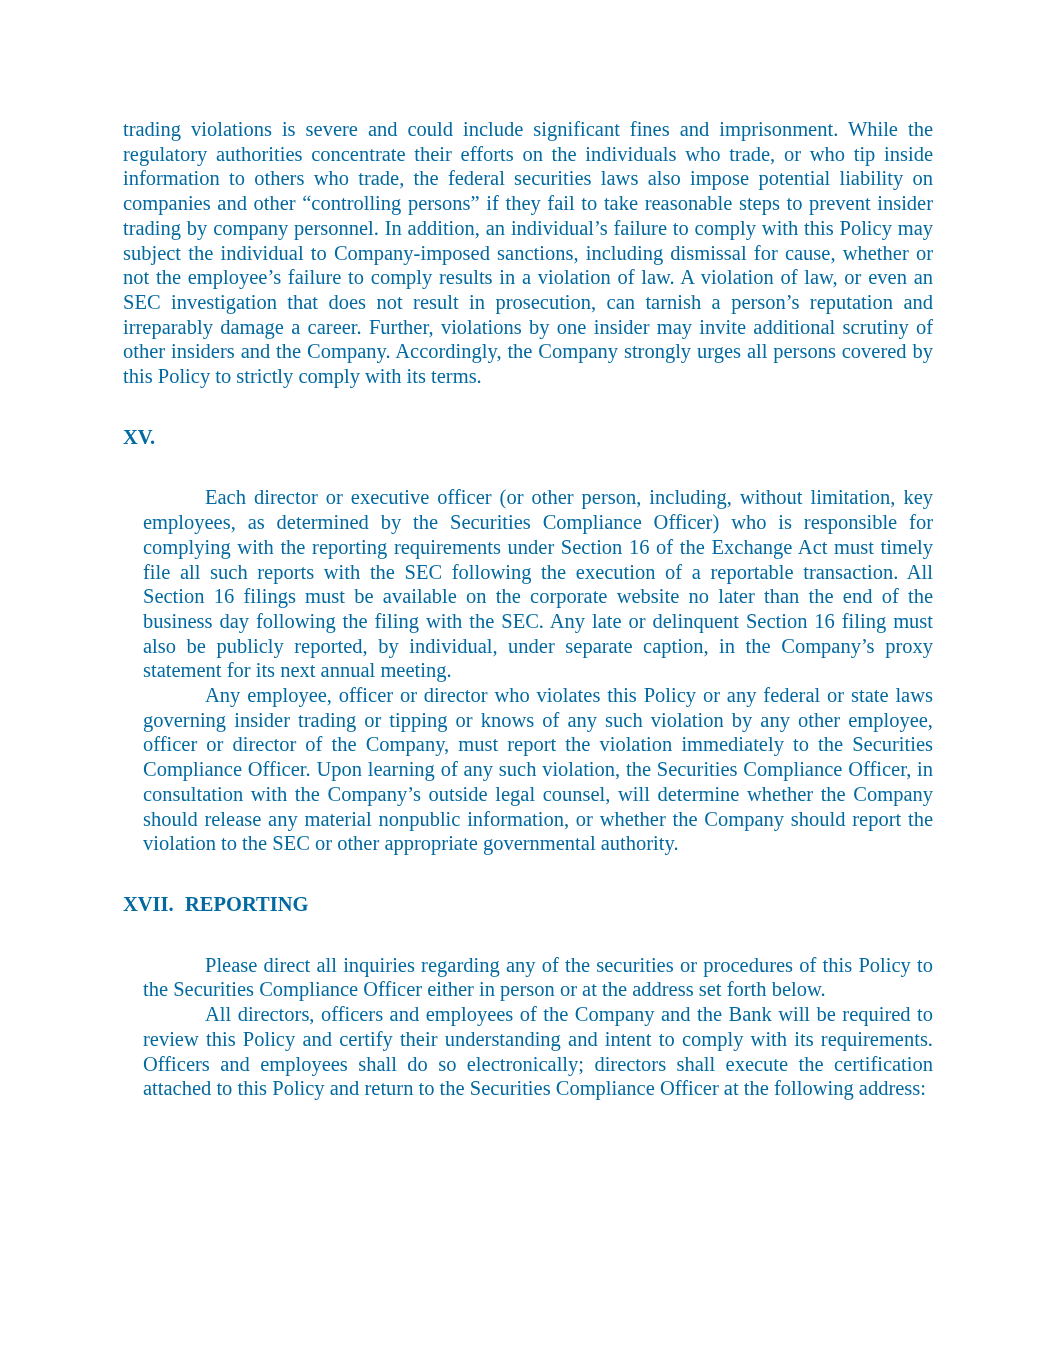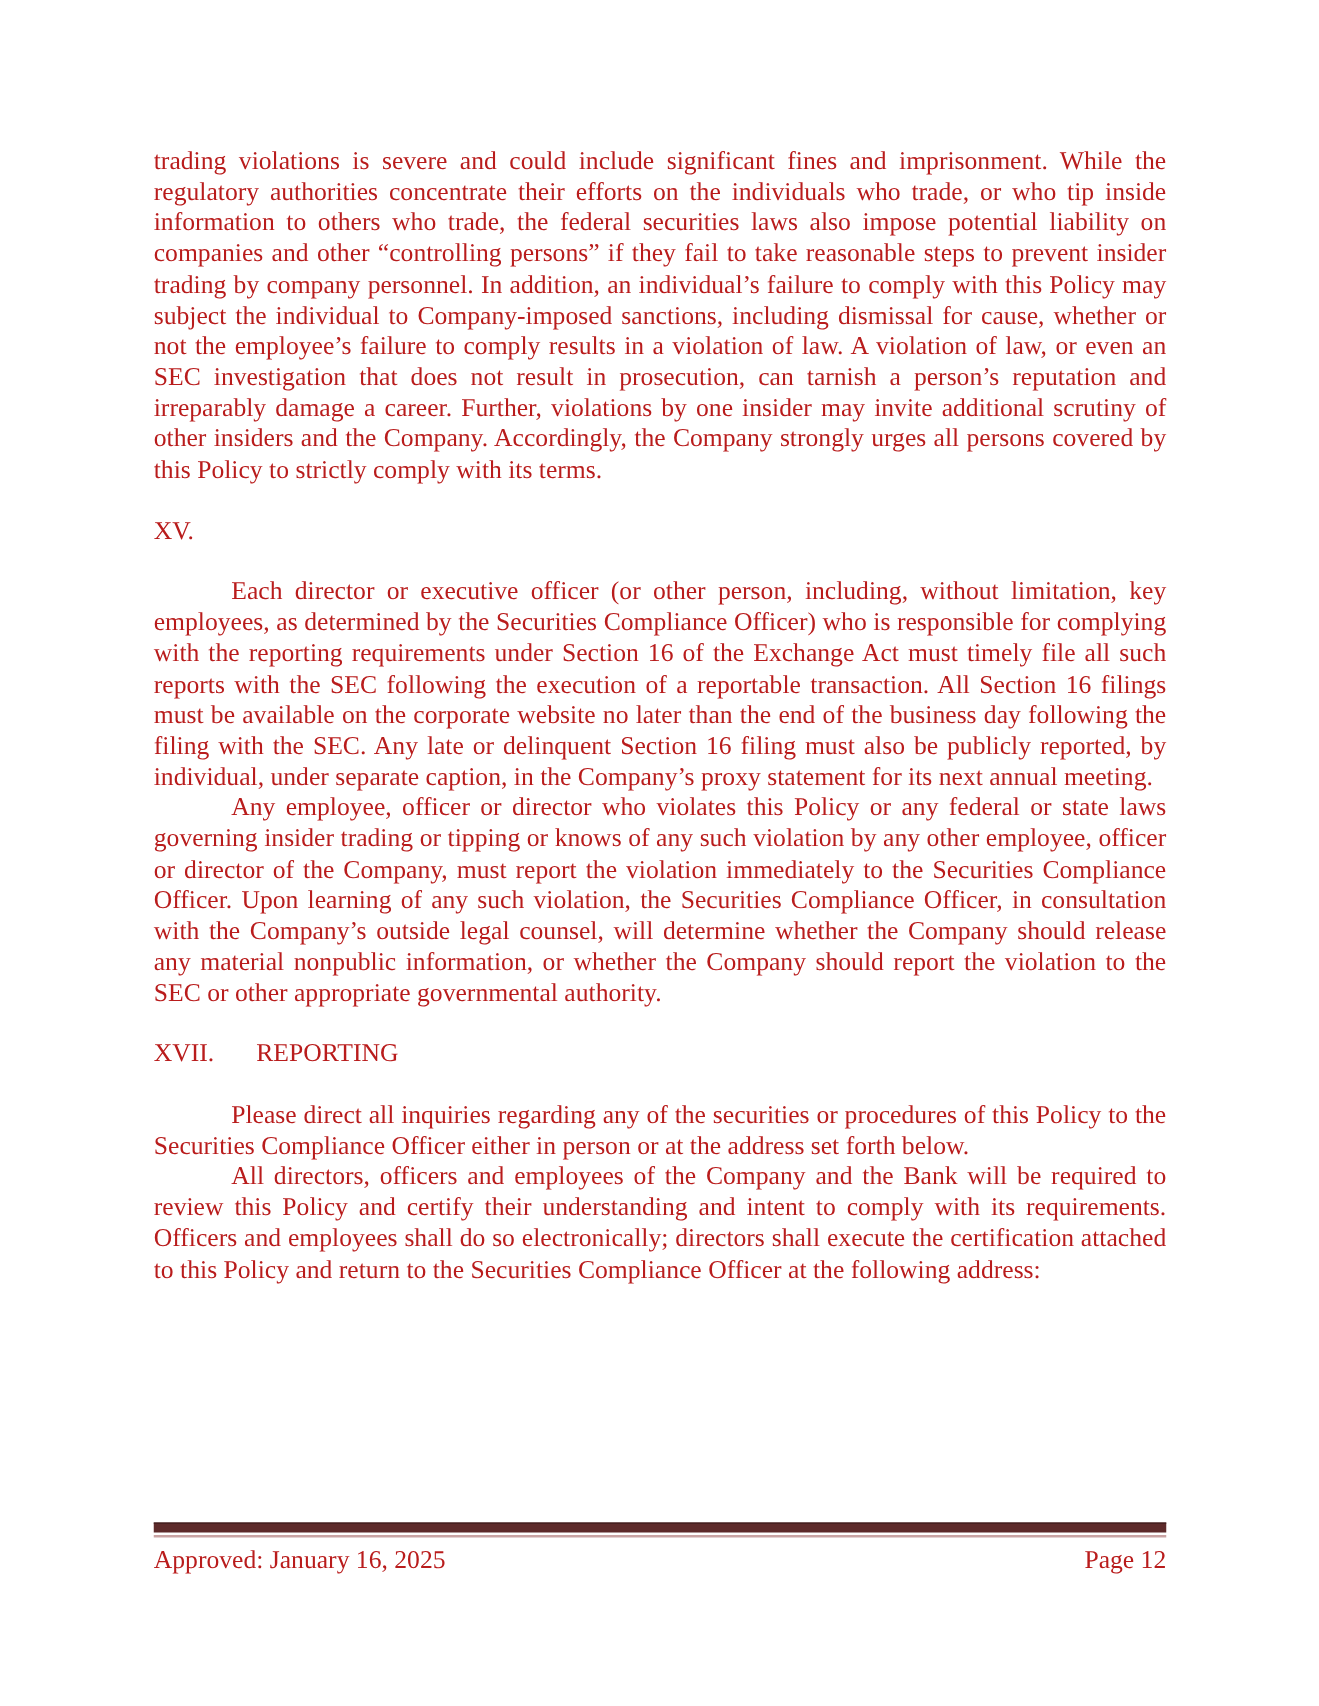--- a/index.html
+++ b/index.html
@@ -10,35 +10,35 @@
   .page {
     position: relative;
     width: 1055px;
     height: 1365px;
     background: #ffffff;
     box-sizing: border-box;
     padding: 117px 122px 0 123px;
     font-family: "Liberation Serif", serif;
     font-size: 20.5px;
     line-height: 24.7px;
-    color: #b91c1c;
+    color: #0369a1;
     overflow: hidden;
   }
   p.para {
     margin: 0;
     text-align: justify;
   }
   p.indent {
     text-indent: 62px;
+    margin-left: 20px;
   }
   .heading {
     display: flex;
-    font-weight: normal;
-    margin: 24px 0;
-    gap: 20px;
+    font-weight: bold;
+    margin: 36px 0;
   }
   .heading .num {
     min-width: 62px;
     flex: 0 0 auto;
   }
   .footer {
     position: absolute;
     left: 123px;
     right: 122px;
     top: 1218px;
@@ -74,22 +74,14 @@
   <p class="para indent">Any employee, officer or director who violates this Policy or any federal or state laws governing insider trading or tipping or knows of any such violation by any other employee, officer or director of the Company, must report the violation immediately to the Securities Compliance Officer. Upon learning of any such violation, the Securities Compliance Officer, in consultation with the Company’s outside legal counsel, will determine whether the Company should release any material nonpublic information, or whether the Company should report the violation to the SEC or other appropriate governmental authority.</p>
 
   <div class="heading">
     <span class="num">XVII.</span>
     <span class="title">REPORTING</span>
   </div>
   <p class="para indent">Please direct all inquiries regarding any of the securities or procedures of this Policy to the Securities Compliance Officer either in person or at the address set forth below.</p>
 
   <p class="para indent">All directors, officers and employees of the Company and the Bank will be required to review this Policy and certify their understanding and intent to comply with its requirements. Officers and employees shall do so electronically; directors shall execute the certification attached to this Policy and return to the Securities Compliance Officer at the following address:</p>
 
-  <div class="footer">
-    <div class="rule-thick"></div>
-    <div class="rule-thin"></div>
-    <div class="footer-row">
-      <span>Approved: January 16, 2025</span>
-      <span>Page 12</span>
-    </div>
-  </div>
 
 </div>
 
 </body></html>

